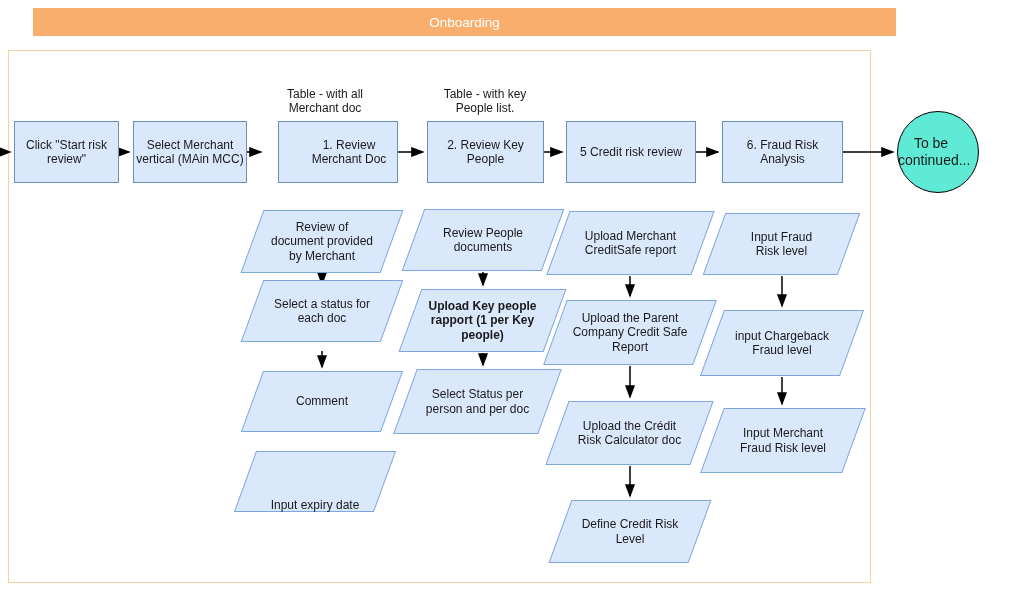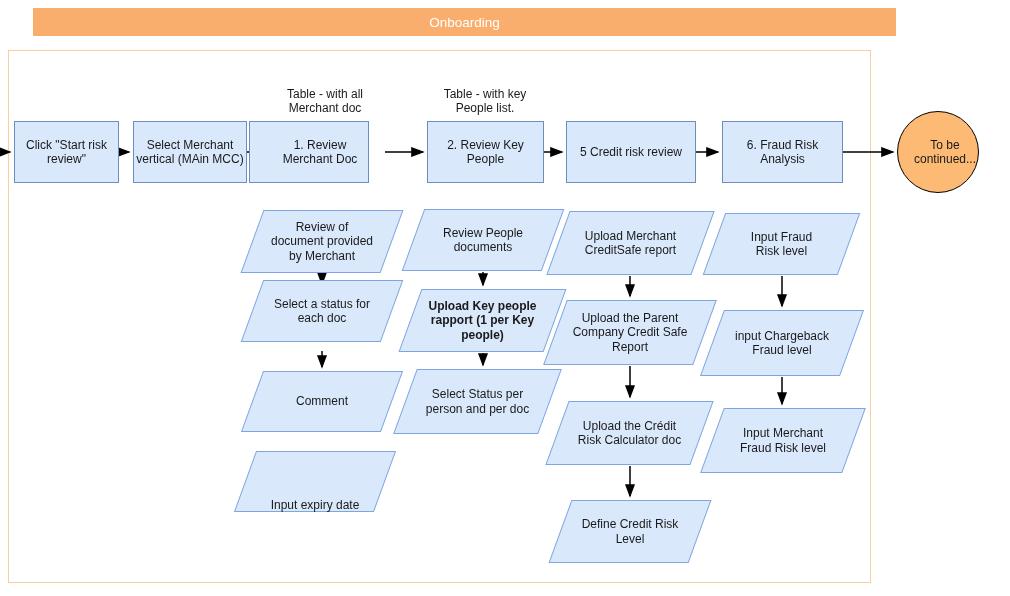--- a/index.html
+++ b/index.html
@@ -24,24 +24,24 @@
     display:flex; align-items:center; justify-content:center;
     text-align:center; font-size:12px; line-height:1.2;
     padding:0 2px; box-sizing:border-box;
   }
   .annotation {
     position:absolute; text-align:center; font-size:12px; line-height:1.2;
     color:#1a1a1a;
   }
   .annotation span { display:block; }
   .terminator {
-    position:absolute; background:#fdba74; border:1.5px solid #000000;
+    position:absolute; background:#5eead4; border:1.5px solid #000000;
     border-radius:50%;
-    display:flex; align-items:center; justify-content:flex-end;
-    text-align:center; font-size:12px; line-height:1.2; box-sizing:border-box;
+    display:flex; align-items:center; justify-content:flex-start;
+    text-align:center; font-size:14px; line-height:1.2; box-sizing:border-box;
   }
   .io {
     position:absolute;
     display:flex; align-items:center; justify-content:center;
     text-align:center; font-size:12px; line-height:1.2;
   }
   .io .bg {
     position:absolute; inset:0; background:#DAE8FC; border:1px solid #7EA6E0;
     transform:skewX(-20deg); box-sizing:border-box;
   }
@@ -96,21 +96,21 @@
     <span>Table - with all</span>
     <span>Merchant doc</span>
   </div>
   <div class="annotation" style="left:410px; top:87px; width:150px;">
     <span>Table - with key</span>
     <span>People list.</span>
   </div>
 
   <div class="rect" style="left:14px;  top:121px; width:105px; height:62px;">Click "Start risk review"</div>
   <div class="rect" style="left:133px; top:121px; width:114px; height:62px;">Select Merchant vertical (MAin MCC)</div>
-  <div class="rect" style="left:249px; top:121px; width:120px; height:62px;padding-left:24px;">1. Review Merchant Doc</div>
+  <div class="rect" style="left:278px; top:121px; width:120px; height:62px;padding-left:24px;">1. Review Merchant Doc</div>
   <div class="rect" style="left:427px; top:121px; width:117px; height:62px;">2. Review Key People</div>
   <div class="rect" style="left:566px; top:121px; width:130px; height:62px;">5  Credit risk review</div>
   <div class="rect" style="left:722px; top:121px; width:121px; height:62px;text-align:center;">6. Fraud Risk Analysis</div>
 
   <div class="terminator" style="left:897px; top:111px; width:82px; height:82px;">
     <span style="max-width:66px;">To be continued...</span>
   </div>
 
   <div class="io" style="left:252px; top:210px; width:140px; height:63px;">
     <div class="bg"></div>

